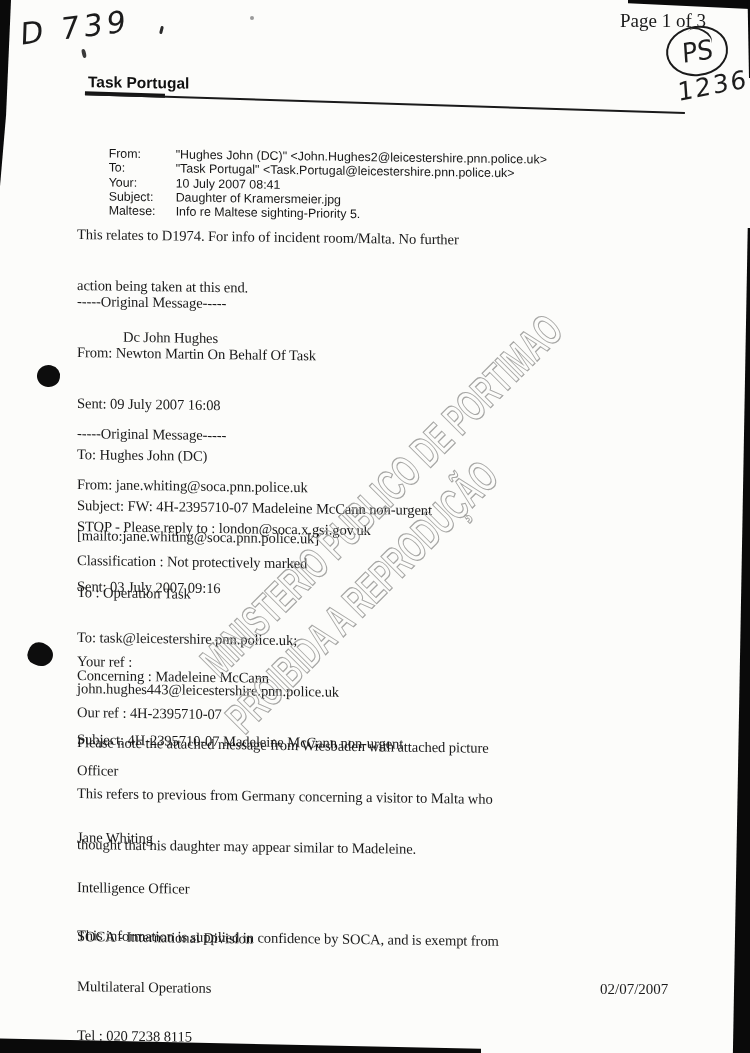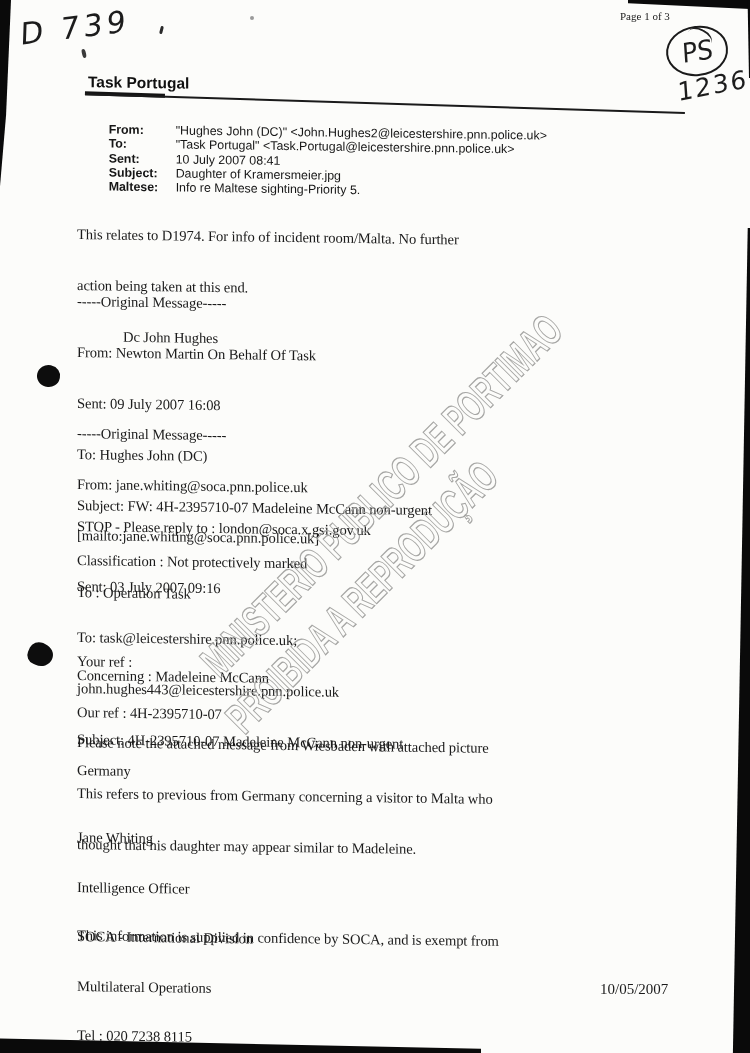--- a/index.html
+++ b/index.html
@@ -36,39 +36,39 @@
   .ps-circle{position:absolute;left:666px;top:26px;width:58px;height:46px;
       border:2.6px solid #1a1a1a;border-radius:52% 48% 50% 50%;transform:rotate(-6deg);
       display:flex;align-items:center;justify-content:center;}
   .ps-circle::after{content:"";position:absolute;left:20px;top:1px;width:26px;height:16px;
       border-top:2px solid #1f1f1f;border-radius:50%;transform:rotate(33deg);}
   .ps-label{font-size:25px;transform:skewX(-5deg) scaleY(1.08) rotate(-3deg);}
   .page-stamp{left:677px;top:71px;font-size:25px;letter-spacing:2px;
       transform:rotate(-11deg) skewX(-7deg);}
 
   
-  .page-num{position:absolute;left:620px;top:10px;font-size:11px;
+  .page-num{position:absolute;left:620px;top:10px;font-size:19px;
       font-family:"Liberation Serif",serif;}
   .date-footer{position:absolute;left:600px;top:981px;font-size:15px;
       font-family:"Liberation Serif",serif;}
 
   
   .content{position:absolute;left:0;top:0;width:750px;height:1053px;
       transform:skewY(0.8deg);transform-origin:0 0;}
 
   .doc-title{position:absolute;left:88px;top:72px;font-family:"Liberation Sans",sans-serif;
       font-weight:bold;font-size:15.5px;color:#101010;}
   .title-underline{position:absolute;left:85px;top:90px;width:80px;height:4px;
       background:#141414;transform:rotate(1deg);transform-origin:0 0;}
   .header-rule{position:absolute;left:85px;top:92px;width:600px;height:2px;
       background:#1a1a1a;transform:rotate(1deg);transform-origin:0 0;}
 
   .field-row{position:absolute;left:88px;white-space:pre;
       font-family:"Liberation Sans",sans-serif;font-size:12.4px;color:#161616;}
-  .field-label{display:inline-block;width:67px;font-weight:bold;}
+  .field-label{display:inline-block;width:67px;font-weight:normal;margin-top:24px;}
 
   .para{position:absolute;left:77px;font-size:14.6px;line-height:17px;
       letter-spacing:-0.1px;white-space:pre;}
   .para div{min-height:17px;}
   .sig{line-height:16.2px;}
   .indent{margin-left:46px;}
 
   
   .watermark{position:absolute;left:12px;top:498px;width:700px;height:116px;
       transform:rotate(-45deg);pointer-events:none;z-index:6;}
@@ -96,41 +96,41 @@
   <div class="speck speck-2"></div>
   <div class="speck speck-3"></div>
 
   <div class="hand doc-ref">D 739</div>
   <div class="ps-circle">
     <span class="hand ps-label" style="position:static">PS</span>
   </div>
   <div class="hand page-stamp">1236</div>
 
   <div class="page-num">Page 1 of 3</div>
-  <div class="date-footer">10/05/2007</div>
+  <div class="date-footer">02/07/2007</div>
 
   <div class="watermark">
     <div class="wm-row wm-row1">MINISTERIO PUBLICO DE PORTIMAO</div>
     <div class="wm-row wm-row2">PROIBIDA A REPRODUÇÃO</div>
   </div>
 
   <div class="content">
 
     <div class="doc-title">Task Portugal</div>
     <div class="title-underline"></div>
     <div class="header-rule"></div>
 
     <div class="field-row" style="top:107px">
       <span class="field-label">From:</span><span>"Hughes John (DC)" &lt;John.Hughes2@leicestershire.pnn.police.uk&gt;</span>
     </div>
     <div class="field-row" style="top:121px">
       <span class="field-label">To:</span><span>"Task Portugal" &lt;Task.Portugal@leicestershire.pnn.police.uk&gt;</span>
     </div>
     <div class="field-row" style="top:136px">
-      <span class="field-label">Sent:</span><span>10 July 2007 08:41</span>
+      <span class="field-label">Your:</span><span>10 July 2007 08:41</span>
     </div>
     <div class="field-row" style="top:150px">
       <span class="field-label">Subject:</span><span>Daughter of Kramersmeier.jpg</span>
     </div>
     <div class="field-row" style="top:164px">
       <span class="field-label">Maltese:</span><span>Info re Maltese sighting-Priority 5.</span>
     </div>
 
     <div class="para" style="top:191px">
       <div>This relates to D1974. For info of incident room/Malta. No further</div>
@@ -166,21 +166,21 @@
     </div>
 
     <div class="para" style="top:666px">Concerning : Madeleine McCann</div>
 
     <div class="para" style="top:699px">
       <div>Please note the attached message from Wiesbaden with attached picture</div>
       <div>This refers to previous from Germany concerning a visitor to Malta who</div>
       <div>thought that his daughter may appear similar to Madeleine.</div>
     </div>
 
-    <div class="para" style="top:761px">Germany</div>
+    <div class="para" style="top:761px">Officer</div>
 
     <div class="para sig" style="top:796px">
       <div>Jane Whiting</div>
       <div>Intelligence Officer</div>
       <div>SOCA - International Division</div>
       <div>Multilateral Operations</div>
       <div>Tel : 020 7238 8115</div>
       
       
     </div>

